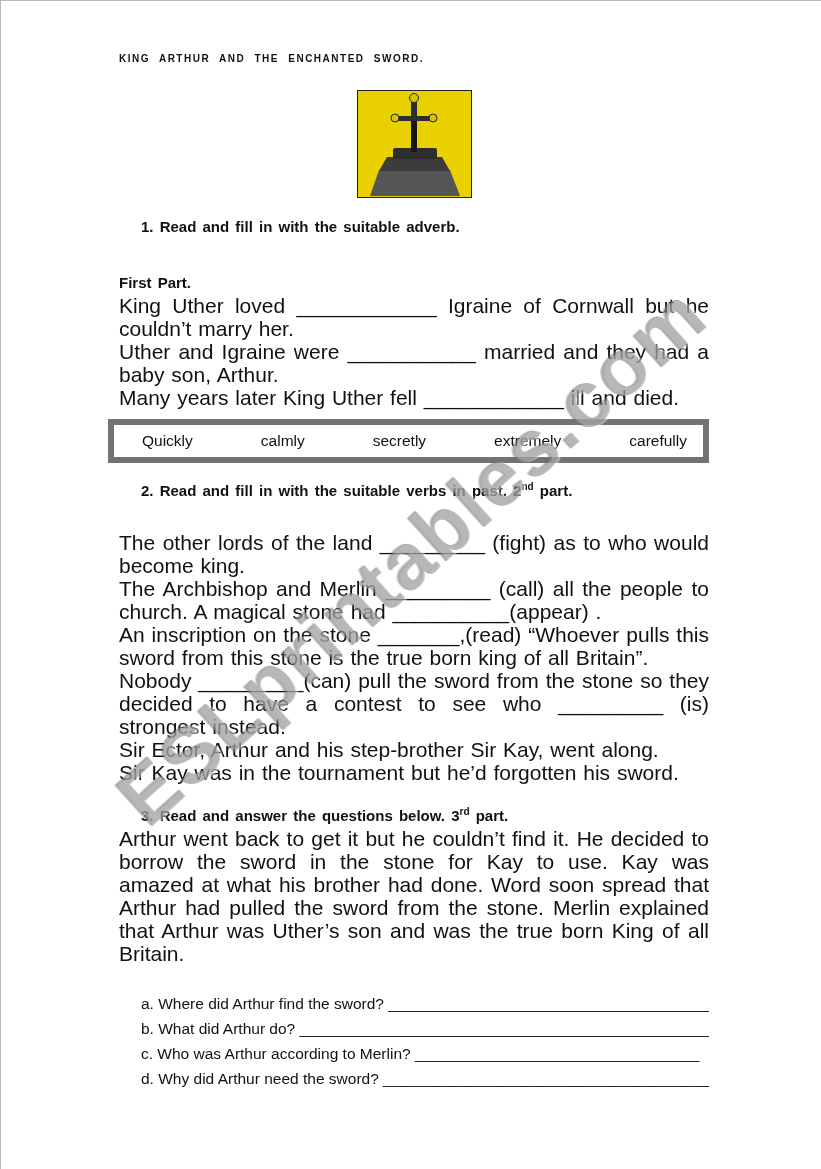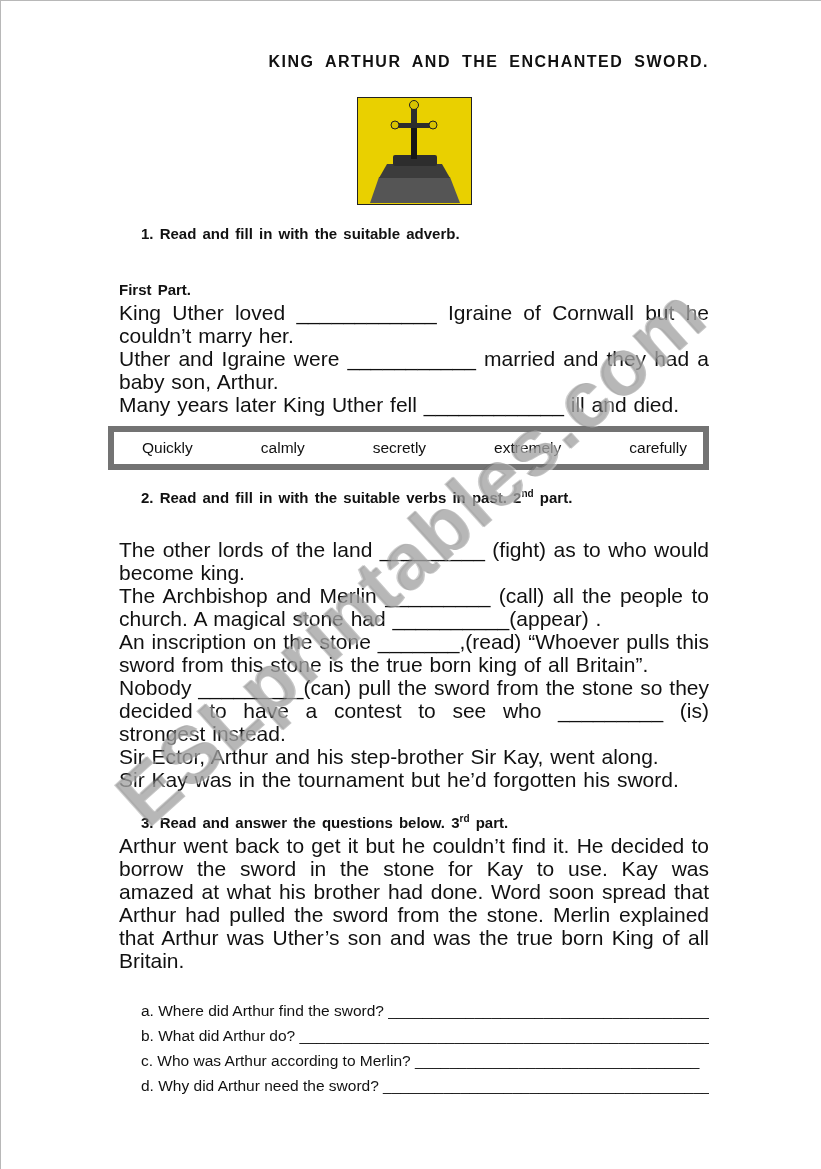--- a/index.html
+++ b/index.html
@@ -16,23 +16,23 @@
     background: #ffffff;
     border-top: 1px solid #b8b8b8;
     border-left: 1px solid #b8b8b8;
     overflow: hidden;
   }
   .content {
     position: relative;
     padding: 52px 112px 0 118px;
   }
   .title {
-    font-size: 16px;
+    font-size: 10px;
     font-weight: bold;
-    text-align: right;
+    text-align: left;
     letter-spacing: 1.5px;
     word-spacing: 5px;
   }
   .image-wrap {
     width: 115px;
     height: 108px;
     margin: 26px auto 0 auto;
   }
   .heading {
     font-size: 15px;

